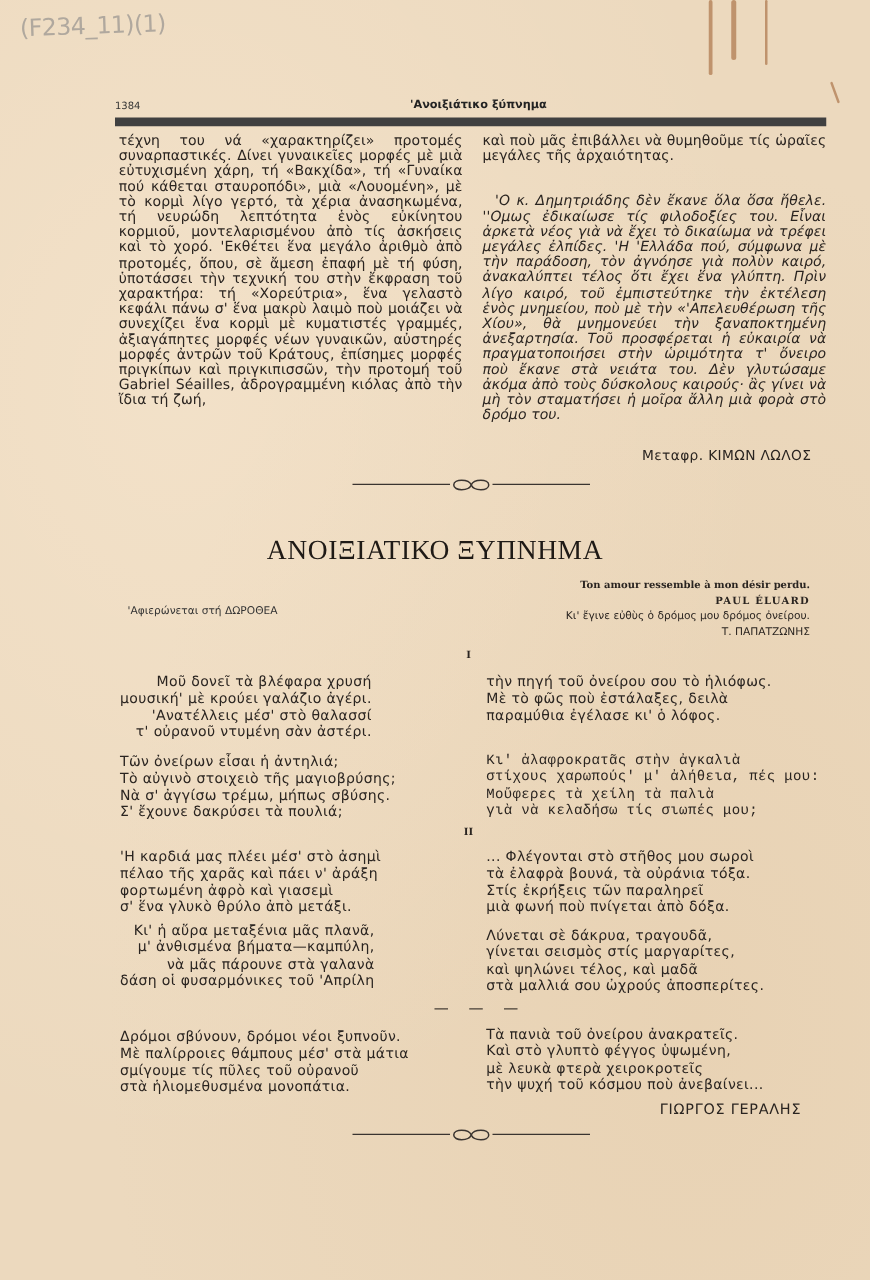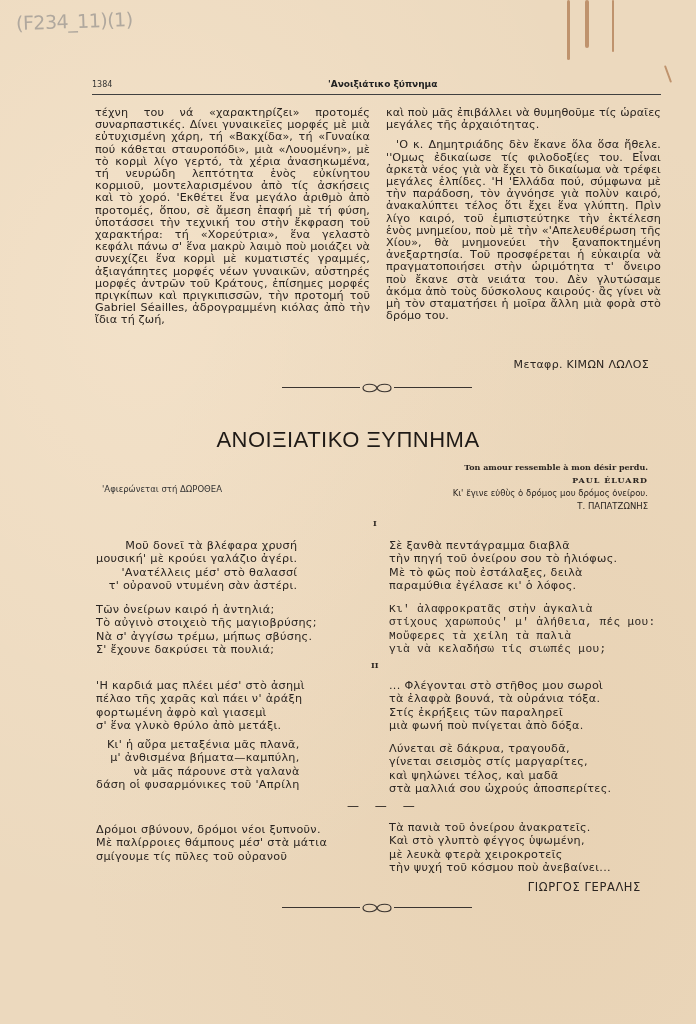--- a/index.html
+++ b/index.html
@@ -13,39 +13,39 @@
       font-family: "DejaVu Sans", sans-serif;
     }
     .handwritten {
       position: absolute; left: 16px; top: 10px;
       font-family: "DejaVu Sans", sans-serif; font-size: 19px; color: #b0a89e;
       letter-spacing: -0.5px; transform: rotate(-2deg);
     }
     .stain { position: absolute; background: #9a5a2a; opacity: 0.55; border-radius: 2px; }
     .header {
       position: absolute; left: 92px; top: 78px; width: 569px; height: 16px;
-      border-bottom: 1px solid #404040;
+      border-bottom: 7px solid #404040;
     }
     .page-num { position: absolute; left: 0; top: 2px; font-size: 8px; color: #333; }
     .running-title { position: absolute; left: 236px; top: 1px; font-size: 9px; font-weight: bold; color: #222; }
     .col {
       position: absolute; font-size: 11.2px; line-height: 12.2px; text-align: justify;
       letter-spacing: 0.1px;
     }
     .col p { margin: 0; }
-    .col p + p { margin-top: 8px; text-indent: 10px; }
+    .col p + p { margin-top: 24px; text-indent: 10px; font-style: italic; }
     .col-left { left: 95px; top: 107px; width: 275px; }
     .col-right { left: 386px; top: 107px; width: 275px; }
     .translator { position: absolute; right: 47px; top: 358px; font-size: 11px; letter-spacing: 0.3px; text-align: right; }
     .divider { position: absolute; height: 12px; }
     .divider .line { position: absolute; top: 5px; height: 1px; background: #3a3430; }
     .divider .knot { position: absolute; top: 0; width: 30px; height: 12px; }
     .title {
       position: absolute; left: 0; width: 696px; top: 427px; text-align: center;
-      font-family: Liberation Sans, sans-serif; font-size: 22px; letter-spacing: 0.5px; color: #1f1a16;
+      font-family: Liberation Serif, serif; font-size: 22px; letter-spacing: 0.5px; color: #1f1a16;
     }
     .dedication { position: absolute; left: 102px; top: 484px; font-size: 8.5px; color: #333; }
     .epigraph { position: absolute; right: 48px; top: 461px; text-align: right; font-family: "DejaVu Serif", serif; font-size: 8px; line-height: 13px; color: #2a2420; }
     .epigraph .fr { font-weight: bold; }
     .epigraph .author-caps { font-weight: bold; letter-spacing: 1px; }
     .epigraph .gr { font-family: "DejaVu Sans", sans-serif; font-size: 8.5px; }
     .section-num { position: absolute; font-family: "DejaVu Serif", serif; font-size: 8px; font-weight: bold; }
     .stanza { position: absolute; font-size: 11.2px; line-height: 13.3px; white-space: nowrap; letter-spacing: 0.3px; }
     .poet { position: absolute; right: 55px; top: 880px; font-size: 11.5px; letter-spacing: 0.6px; }
     .dashes { position: absolute; left: 347px; top: 799px; font-size: 12px; letter-spacing: 6px; }
@@ -93,27 +93,26 @@
 <div class="section-num" style="left:373px;top:518px;">I</div>
 <div class="section-num" style="left:371px;top:660px;">II</div>
 
 <div class="stanza" style="left:96px;top:539px;text-align:right;">
   <div>Μοῦ δονεῖ τὰ βλέφαρα χρυσή</div>
   <div>μουσική' μὲ κρούει γαλάζιο ἀγέρι.</div>
   <div>'Ανατέλλεις μέσ' στὸ θαλασσί</div>
   <div>τ' οὐρανοῦ ντυμένη σὰν ἀστέρι.</div>
 </div>
 <div class="stanza" style="left:96px;top:603px;">
-  <div>Τῶν ὀνείρων καιρό ἡ ἀντηλιά;</div>
+  <div>Τῶν ὀνείρων εἶσαι ἡ ἀντηλιά;</div>
   <div>Τὸ αὐγινὸ στοιχειὸ τῆς μαγιοβρύσης;</div>
   <div>Νὰ σ' ἀγγίσω τρέμω, μήπως σβύσης.</div>
   <div>Σ' ἔχουνε δακρύσει τὰ πουλιά;</div>
 </div>
 <div class="stanza" style="left:389px;top:539px;">
-  <div>Σὲ ξανθὰ πεντάγραμμα διαβλᾶ</div>
   <div>τὴν πηγή τοῦ ὀνείρου σου τὸ ἡλιόφως.</div>
   <div>Μὲ τὸ φῶς ποὺ ἐστάλαξες, δειλὰ</div>
   <div>παραμύθια ἐγέλασε κι' ὁ λόφος.</div>
 </div>
 <div class="stanza" style="left:389px;top:603px;font-family:Liberation Mono, monospace;">
   <div>Κι' ἀλαφροκρατᾶς στὴν ἀγκαλιὰ</div>
   <div>στίχους χαρωπούς' μ' ἀλήθεια, πές μου:</div>
   <div>Μοὔφερες τὰ χείλη τὰ παλιὰ</div>
   <div>γιὰ νὰ κελαδήσω τίς σιωπές μου;</div>
 </div>
@@ -141,20 +140,21 @@
   <div>καὶ ψηλώνει τέλος, καὶ μαδᾶ</div>
   <div>στὰ μαλλιά σου ὠχρούς ἀποσπερίτες.</div>
 </div>
 
 <div class="dashes">— — —</div>
 
 <div class="stanza" style="left:96px;top:823px;">
   <div>Δρόμοι σβύνουν, δρόμοι νέοι ξυπνοῦν.</div>
   <div>Μὲ παλίρροιες θάμπους μέσ' στὰ μάτια</div>
   <div>σμίγουμε τίς πῦλες τοῦ οὐρανοῦ</div>
+  <div>στὰ ἡλιομεθυσμένα μονοπάτια.</div>
 </div>
 <div class="stanza" style="left:389px;top:821px;">
   <div>Τὰ πανιὰ τοῦ ὀνείρου ἀνακρατεῖς.</div>
   <div>Καὶ στὸ γλυπτὸ φέγγος ὑψωμένη,</div>
   <div>μὲ λευκὰ φτερὰ χειροκροτεῖς</div>
   <div>τὴν ψυχή τοῦ κόσμου ποὺ ἀνεβαίνει...</div>
 </div>
 <div class="poet">ΓΙΩΡΓΟΣ ΓΕΡΑΛΗΣ</div>
 
 <div class="divider" style="left:282px;top:902px;width:190px;">

